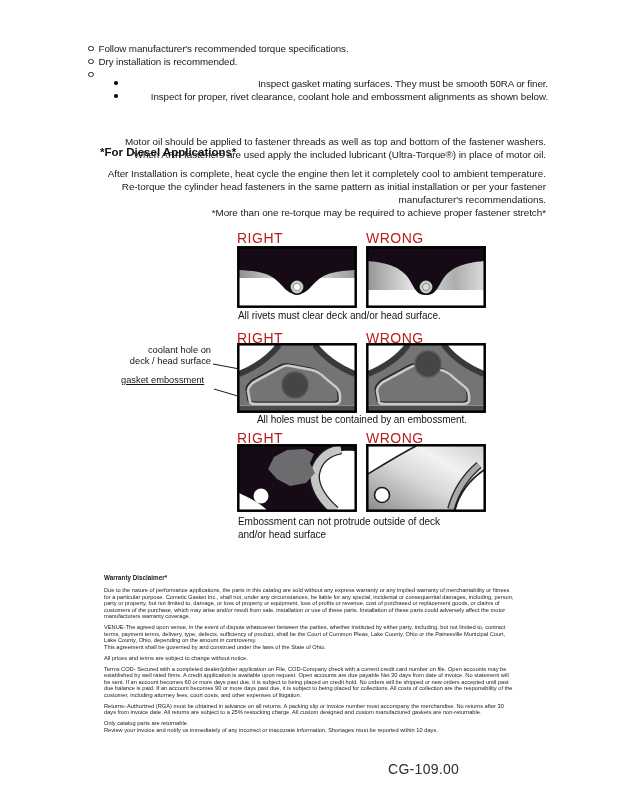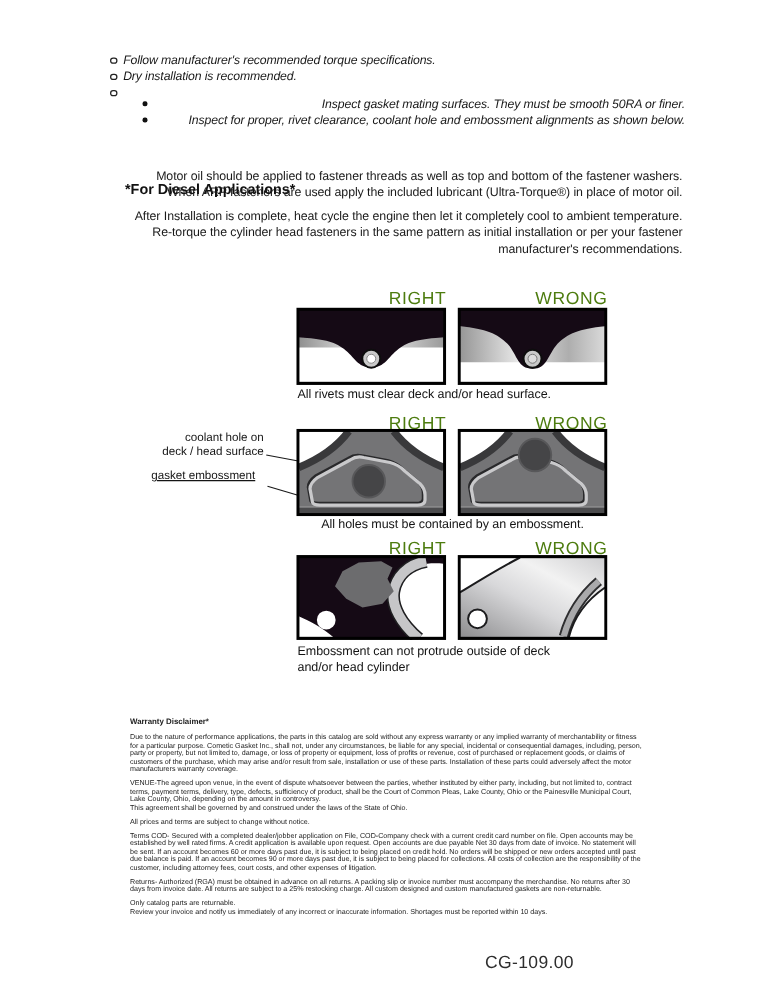--- a/index.html
+++ b/index.html
@@ -1,30 +1,30 @@
 <!DOCTYPE html>
 <html><head>
 <meta charset="utf-8">
 <style>
   html,body{margin:0;padding:0;background:#ffffff;}
   .page{position:relative;width:618px;height:800px;background:#ffffff;overflow:hidden;
         font-family:"Liberation Sans", sans-serif;color:#1c1c1c;}
   .abs{position:absolute;}
   .title{left:100px;top:20px;font-size:12.5px;font-weight:bold;letter-spacing:-0.1px;
          color:#111;border-bottom:1.6px solid #111;padding-bottom:2px;display:inline-block;}
-  .bullets{left:88px;top:42px;width:460px;font-size:9.8px;letter-spacing:-0.1px;line-height:13px;color:#191919;font-style:italic;}
+  .bullets{left:88px;top:42px;width:460px;font-size:9.8px;letter-spacing:-0.1px;line-height:13px;color:#191919;}
   .b-row{display:flex;align-items:flex-start;}
   .o-marker{width:3.5px;height:3.5px;border:1px solid #222;border-radius:50%;display:inline-block;
             margin:3.8px 5px 0 0;flex:none;}
   .d-marker{width:3.5px;height:3.5px;background:#111;border-radius:50%;display:inline-block;
             margin:4.2px 5px 0 0;flex:none;}
   .sub{margin-left:26px;justify-content:space-between;}
   .h2{left:100px;top:118px;font-size:11.5px;font-weight:bold;color:#111;margin-top:28px;}
   .para{left:100px;width:446px;font-size:9.9px;line-height:13px;letter-spacing:-0.05px;color:#191919;text-align:right;}
-  .rw-label{width:120px;text-align:right;font-size:14px;letter-spacing:0.5px;color:#4d7c0f;}
+  .rw-label{width:120px;text-align:left;font-size:14px;letter-spacing:0.5px;color:#b91c1c;}
   .caption{font-size:10px;letter-spacing:-0.05px;color:#141414;line-height:12.5px;}
   .ann{font-size:9.3px;line-height:11px;color:#141414;}
   .diag{display:block;}
   .disc{left:104px;top:574px;width:412px;color:#222;}
   .disc .dh{font-size:6.3px;font-weight:bold;margin-bottom:6px;}
   .disc p{font-size:5.7px;line-height:6.5px;margin:0 0 4.5px 0;letter-spacing:0;}
   .footer{left:388px;top:761px;font-size:14px;color:#2e2e2e;letter-spacing:0.3px;}
   svg{display:block;}
 </style>
 </head>
@@ -51,20 +51,21 @@
     </div>
     <div class="b-row sub">
       <span class="d-marker"></span>
       <span>Inspect for proper, rivet clearance, coolant hole and embossment alignments as shown below.</span>
     </div>
   </div>
 
   <div class="abs h2">*For Diesel Applications*</div>
   <div class="abs para" style="top:135px;">Motor oil should be applied to fastener threads as well as top and bottom of the fastener washers. When ARP fasteners are used apply the included lubricant (Ultra-Torque®) in place of motor oil.</div>
   <div class="abs para" style="top:167px;">After Installation is complete, heat cycle the engine then let it completely cool to ambient temperature. Re-torque the cylinder head fasteners in the same pattern as initial installation or per your fastener manufacturer's recommendations.</div>
+  <div class="abs para" style="top:206px;">*More than one re-torque may be required to achieve proper fastener stretch*</div>
 
   <div class="abs rw-label" style="left:237px;top:230px;">RIGHT</div>
   <div class="abs rw-label" style="left:366px;top:230px;">WRONG</div>
 
   <svg class="abs diag" style="left:237px;top:246px;" width="120" height="62" viewBox="0 0 120 62" role="img">
     <defs>
       <linearGradient id="gr1" x1="0" y1="0" x2="1" y2="0">
         <stop offset="0" stop-color="#8f8f8f"></stop>
           <stop offset="0.3" stop-color="#cfcfcf"></stop>
         <stop offset="0.7" stop-color="#cfcfcf"></stop>
@@ -170,21 +171,21 @@
     <path d="M50,2 C31,12 15,22 2,30" stroke="#1c1c1e" stroke-width="1.6" fill="none"></path>
     <path d="M113,21 C99,33 90,47 85,65" stroke="#2e2e30" stroke-width="8" fill="none"></path>
     <path d="M113,21 C99,33 90,47 85,65" stroke="#a9a9ab" stroke-width="5" fill="none"></path>
     <path d="M118,26 C102,37 93,50 89,66" stroke="#1c1c1e" stroke-width="1.6" fill="none"></path>
     <circle cx="16" cy="51" r="7.5" fill="#ffffff" stroke="#1c1c1e" stroke-width="1.6"></circle>
     <rect x="1.3" y="1.3" width="117.4" height="65.4" fill="none" stroke="#000000" stroke-width="2.5"></rect>
   </svg>
 
   <div class="abs caption" style="left:238px;top:516px;">
     <div>Embossment can not protrude outside of deck</div>
-    <div>and/or head cylinder</div>
+    <div>and/or head surface</div>
   </div>
 
   <div class="abs disc">
     <div class="dh">Warranty Disclaimer*</div>
     <p>Due to the nature of performance applications, the parts in this catalog are sold without any express warranty or any implied warranty of merchantability or fitness for a particular purpose.  Cometic Gasket Inc., shall not, under any circumstances, be liable for any special, incidental or consequential damages, including, person, party or property, but not limited to, damage, or loss of property or equipment, loss of profits or revenue, cost of purchased or replacement goods, or claims of customers of the purchase, which may arise and/or result from sale, installation or use of these parts.  Installation of these parts could adversely affect the motor manufacturers warranty coverage.</p>
     <p style="margin-bottom:0;">VENUE-The agreed upon venue, in the event of dispute whatsoever between the parties, whether instituted by either party, including, but not limited to, contract terms, payment terms, delivery, type, defects, sufficiency of product, shall be the Court of Common Pleas, Lake County, Ohio or the Painesville Municipal Court, Lake County, Ohio, depending on the amount in controversy.</p>
     <p>This agreement shall be governed by and construed under the laws of the State of Ohio.</p>
     <p>All prices and terms are subject to change without notice.</p>
     <p>Terms COD- Secured with a completed dealer/jobber application on File, COD-Company check with a current credit card number on file.  Open accounts may be established by well rated firms.  A credit application is available upon request.  Open accounts are due payable Net 30 days from date of invoice.  No statement will be sent.  If an account becomes 60 or more days past due, it is subject to being placed on credit hold.  No orders will be shipped or new orders accepted until past due balance is paid.  If an account becomes 90 or more days past due, it is subject to being placed for collections.  All costs of collection are the responsibility of the customer, including attorney fees, court costs, and other expenses of litigation.</p>
     <p>Returns- Authorized (RGA) must be obtained in advance on all returns.  A packing slip or invoice number must accompany the merchandise.  No returns after 30 days from invoice date.  All returns are subject to a 25% restocking charge.  All custom designed and custom manufactured gaskets are non-returnable.</p>

